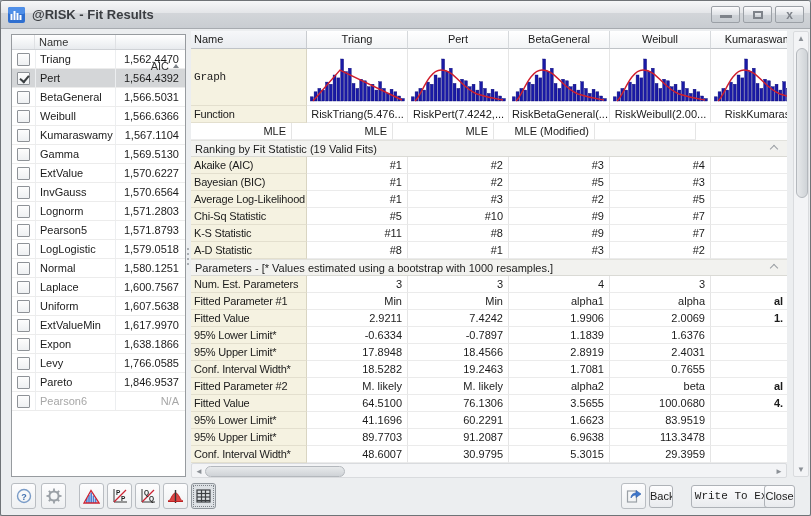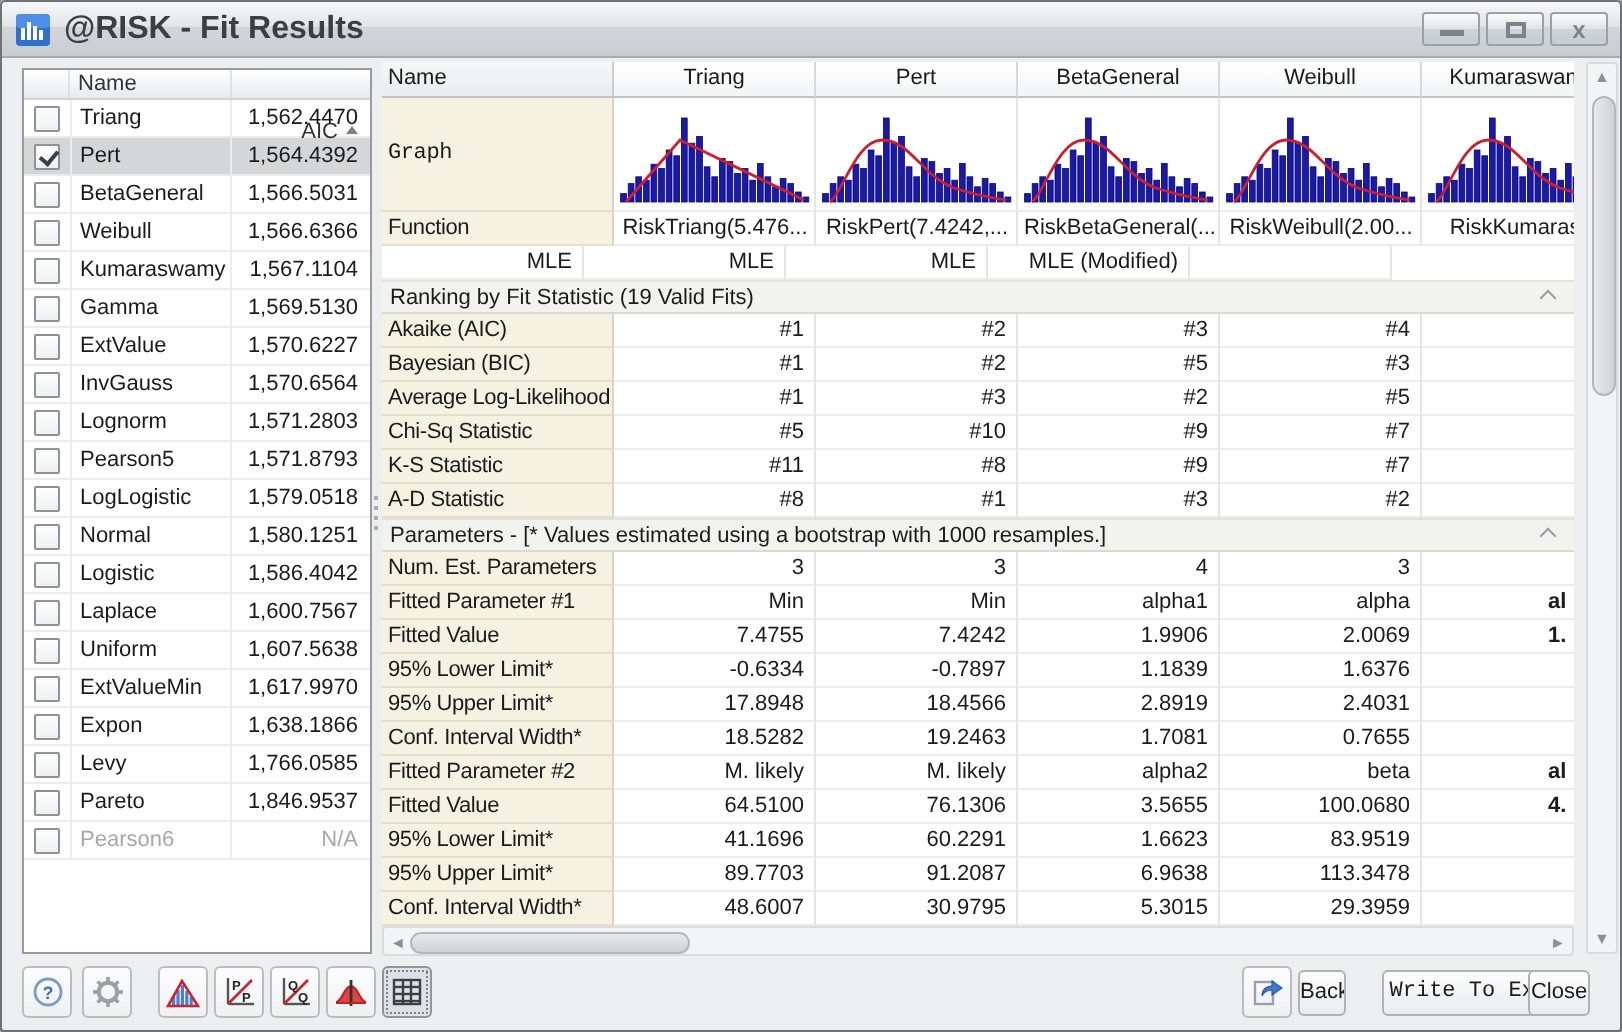--- a/index.html
+++ b/index.html
@@ -5,21 +5,21 @@
   * { margin:0; padding:0; box-sizing:border-box; }
   html,body { width:811px; height:516px; font-family:"Liberation Sans", sans-serif; }
   body { background:#9aa0a6; }
   .window { position:absolute; left:0; top:0; width:811px; height:516px;
     border:1px solid #6f7377; border-radius:3px 3px 2px 2px;
     background:#eceef0; overflow:hidden; }
   .titlebar { position:absolute; left:0; top:0; right:0; height:28px;
     background:linear-gradient(#f6f7f8 0%, #e3e5e8 45%, #d2d5d9 46%, #c9cdd2 100%);
     border-bottom:1px solid #a7abb0; display:flex; align-items:center; }
   .app-icon { width:17px; height:16px; margin-left:7px; display:inline-block; }
-  .title-text { font-size:16px; font-weight:bold; color:#3b3e42; margin-left:7px; }
+  .title-text { font-size:13px; font-weight:bold; color:#3b3e42; margin-left:7px; }
   .win-controls { position:absolute; right:6px; top:5px; display:flex; gap:3px; }
   .win-btn { width:29px; height:17px; border:1px solid #9ba0a6; border-radius:2px;
     background:linear-gradient(#fcfcfd, #dfe2e6 50%, #d0d4d9 51%, #c7ccd1);
     position:relative; }
   .glyph-min { position:absolute; left:8px; bottom:4px; width:12px; height:3px; background:#7e838a; }
   .glyph-max { position:absolute; left:9px; top:4px; width:10px; height:8px; border:2px solid #7e838a; }
   .glyph-x { position:absolute; width:100%; text-align:center; top:1px; font-size:12px; font-weight:bold; color:#7e838a;}
   .fitlist { position:absolute; left:10px; top:33px; width:175px; height:443px;
     background:#fff; border:1px solid #979b9f; }
   .fl-header { display:flex; height:15px;
@@ -203,27 +203,20 @@
           <div class="c0">
             <span class="cb"></span>
           </div>
           <div class="c1">Normal</div>
           <div class="c2">1,580.1251</div>
         </div>
         <div class="fl-row">
           <div class="c0">
             <span class="cb"></span>
           </div>
-          <div class="c1">Logistic</div>
-          <div class="c2">1,586.4042</div>
-        </div>
-        <div class="fl-row">
-          <div class="c0">
-            <span class="cb"></span>
-          </div>
           <div class="c1">Laplace</div>
           <div class="c2">1,600.7567</div>
         </div>
         <div class="fl-row">
           <div class="c0">
             <span class="cb"></span>
           </div>
           <div class="c1">Uniform</div>
           <div class="c2">1,607.5638</div>
         </div>
@@ -522,21 +515,21 @@
         <div class="cell valcell">Min</div>
         <div class="cell valcell">Min</div>
         <div class="cell valcell">alpha1</div>
         <div class="cell valcell">alpha</div>
         <div class="cell valcell">
           <span class="frag">al</span>
         </div>
       </div>
       <div class="trow drow">
         <div class="cell lblcell">Fitted Value</div>
-        <div class="cell valcell">7.4755</div>
+        <div class="cell valcell">2.9211</div>
         <div class="cell valcell">7.4242</div>
         <div class="cell valcell">1.9906</div>
         <div class="cell valcell">2.0069</div>
         <div class="cell valcell">
           <span class="frag">1.</span>
         </div>
       </div>
       <div class="trow drow">
         <div class="cell lblcell">95% Lower Limit*</div>
         <div class="cell valcell">-0.6334</div>

